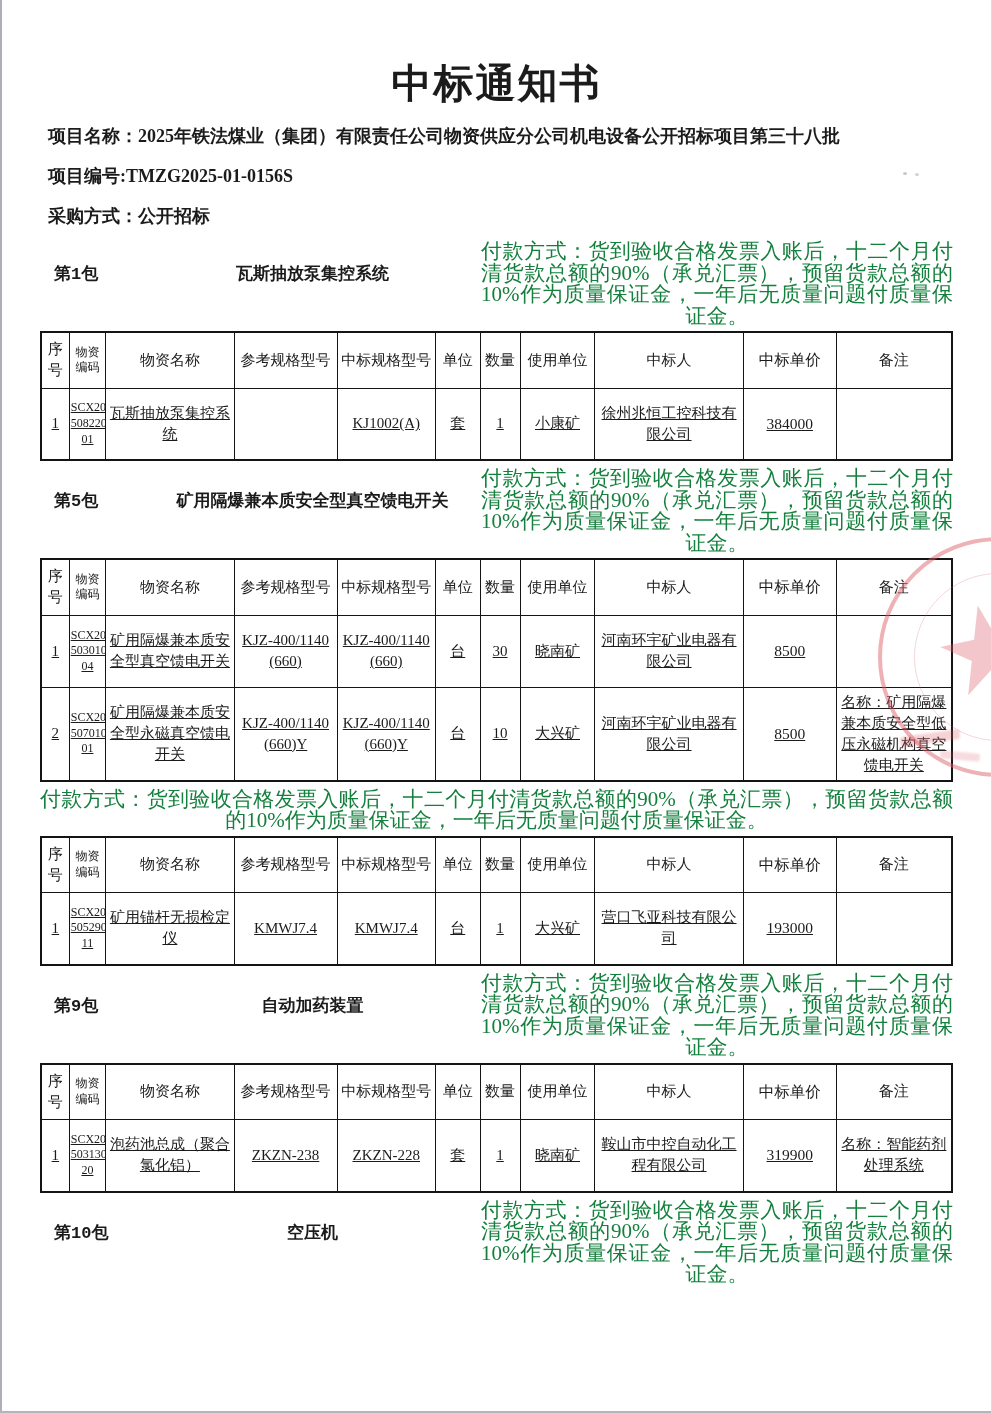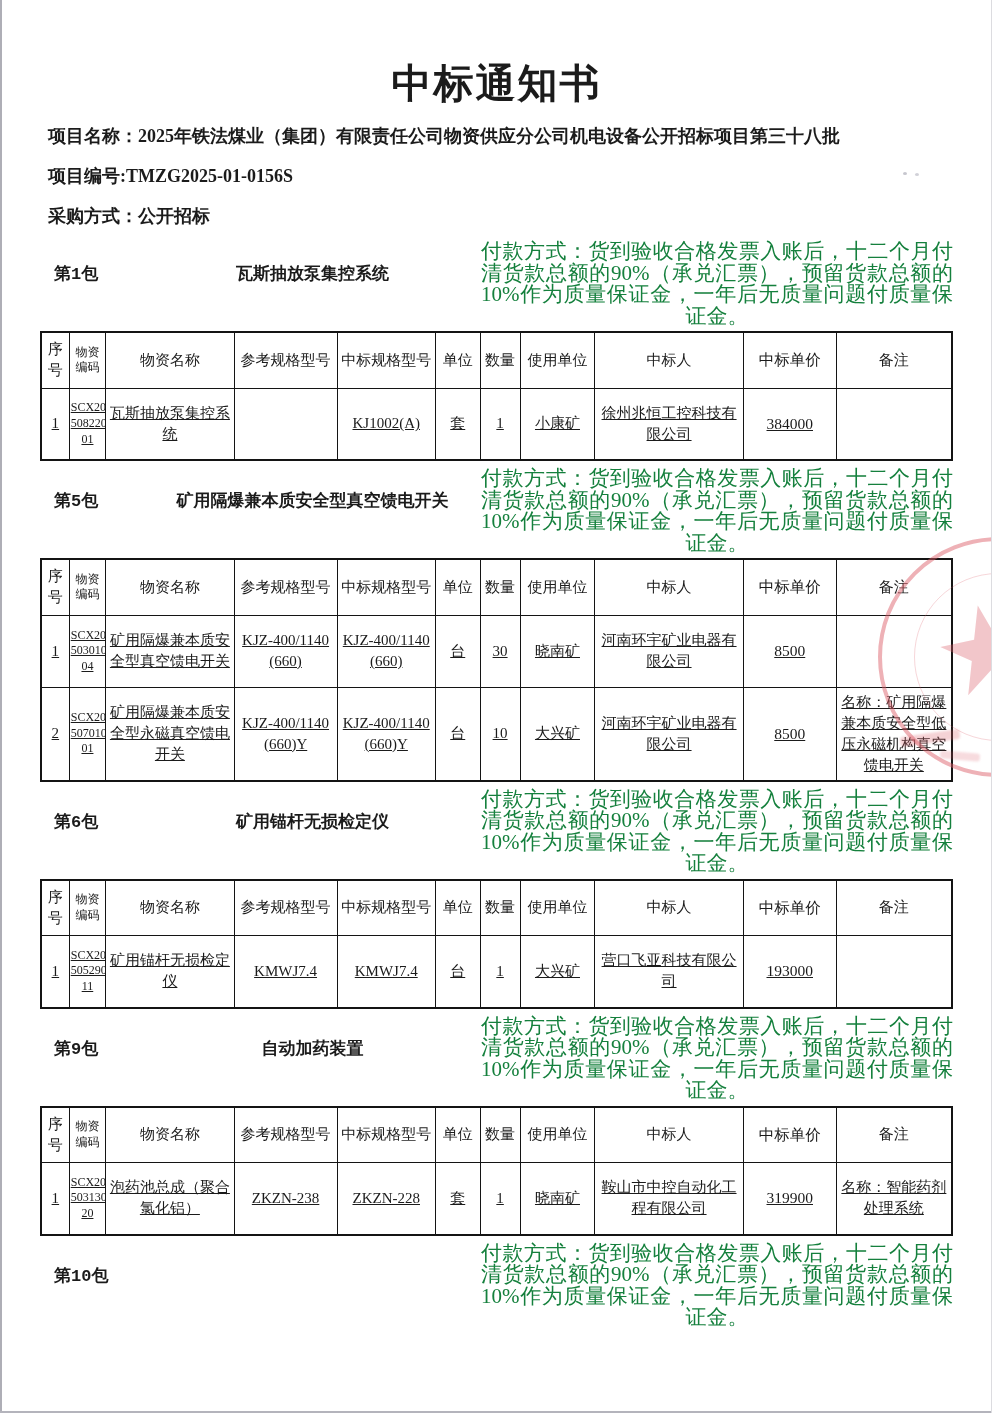--- a/index.html
+++ b/index.html
@@ -238,24 +238,20 @@
             <td class="c8">河南环宇矿业电器有限公司</td>
             <td class="c9">8500</td>
             <td class="c10">名称：矿用隔爆兼本质安全型低压永磁机构真空馈电开关</td>
           </tr>
         </tbody>
       </table>
   </section>
 
   <section>
     <div class="pkg-head later">
-      <div class="pkg-left">
-        <span class="pkg-label">第6包</span>
-        <span class="pkg-name">矿用锚杆无损检定仪</span>
-      </div>
       <div class="payment">付款方式：货到验收合格发票入账后，十二个月付清货款总额的90%（承兑汇票），预留货款总额的10%作为质量保证金，一年后无质量问题付质量保证金。</div>
     </div>
     <table class="bid">
         <colgroup>
           <col style="width: 3.1%;">
           <col style="width: 4%;">
           <col style="width: 14.1%;">
           <col style="width: 11.3%;">
           <col style="width: 10.8%;">
           <col style="width: 4.9%;">
@@ -354,20 +350,21 @@
             <td class="c10">名称：智能药剂处理系统</td>
           </tr>
         </tbody>
       </table>
   </section>
 
   <section>
     <div class="pkg-head later">
       <div class="pkg-left">
         <span class="pkg-label">第10包</span>
+        <span class="pkg-name">空压机</span>
       </div>
       <div class="payment">付款方式：货到验收合格发票入账后，十二个月付清货款总额的90%（承兑汇票），预留货款总额的10%作为质量保证金，一年后无质量问题付质量保证金。</div>
     </div>
   </section>
 
   <div class="stamp stamp-circle"></div>
   <div class="stamp stamp-circle-inner"></div>
   <div class="stamp stamp-star">★</div>
   <div class="stamp stamp-mark"></div>
   <div class="stamp stamp-mark2"></div>

